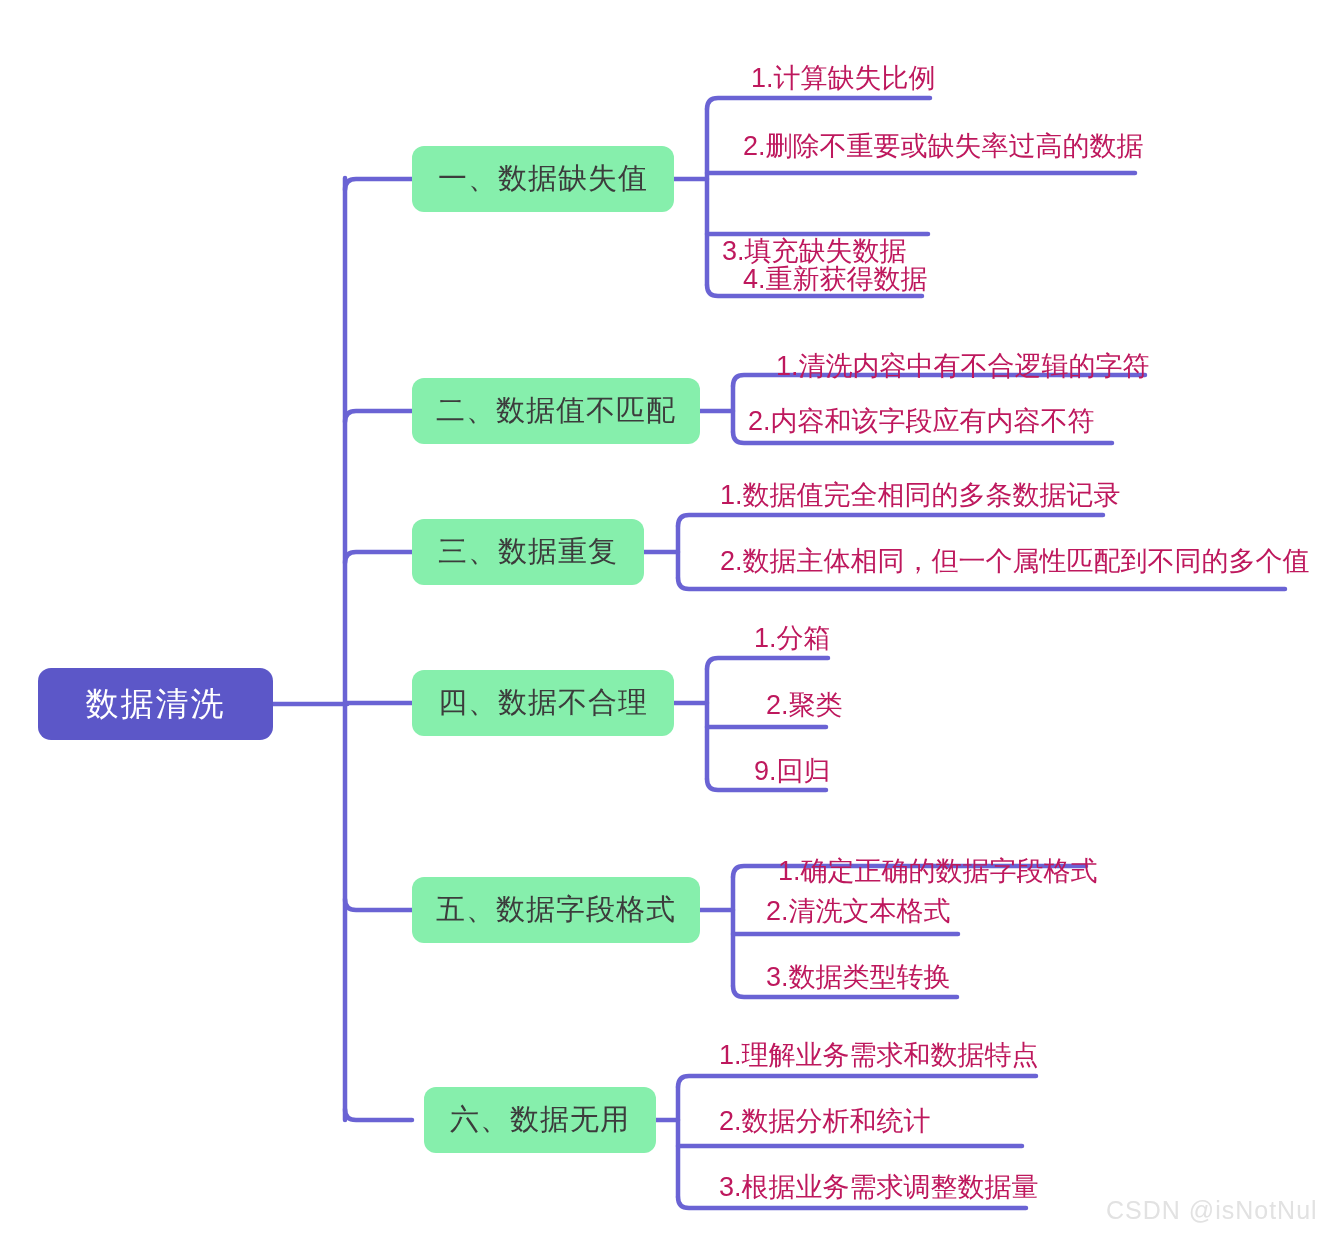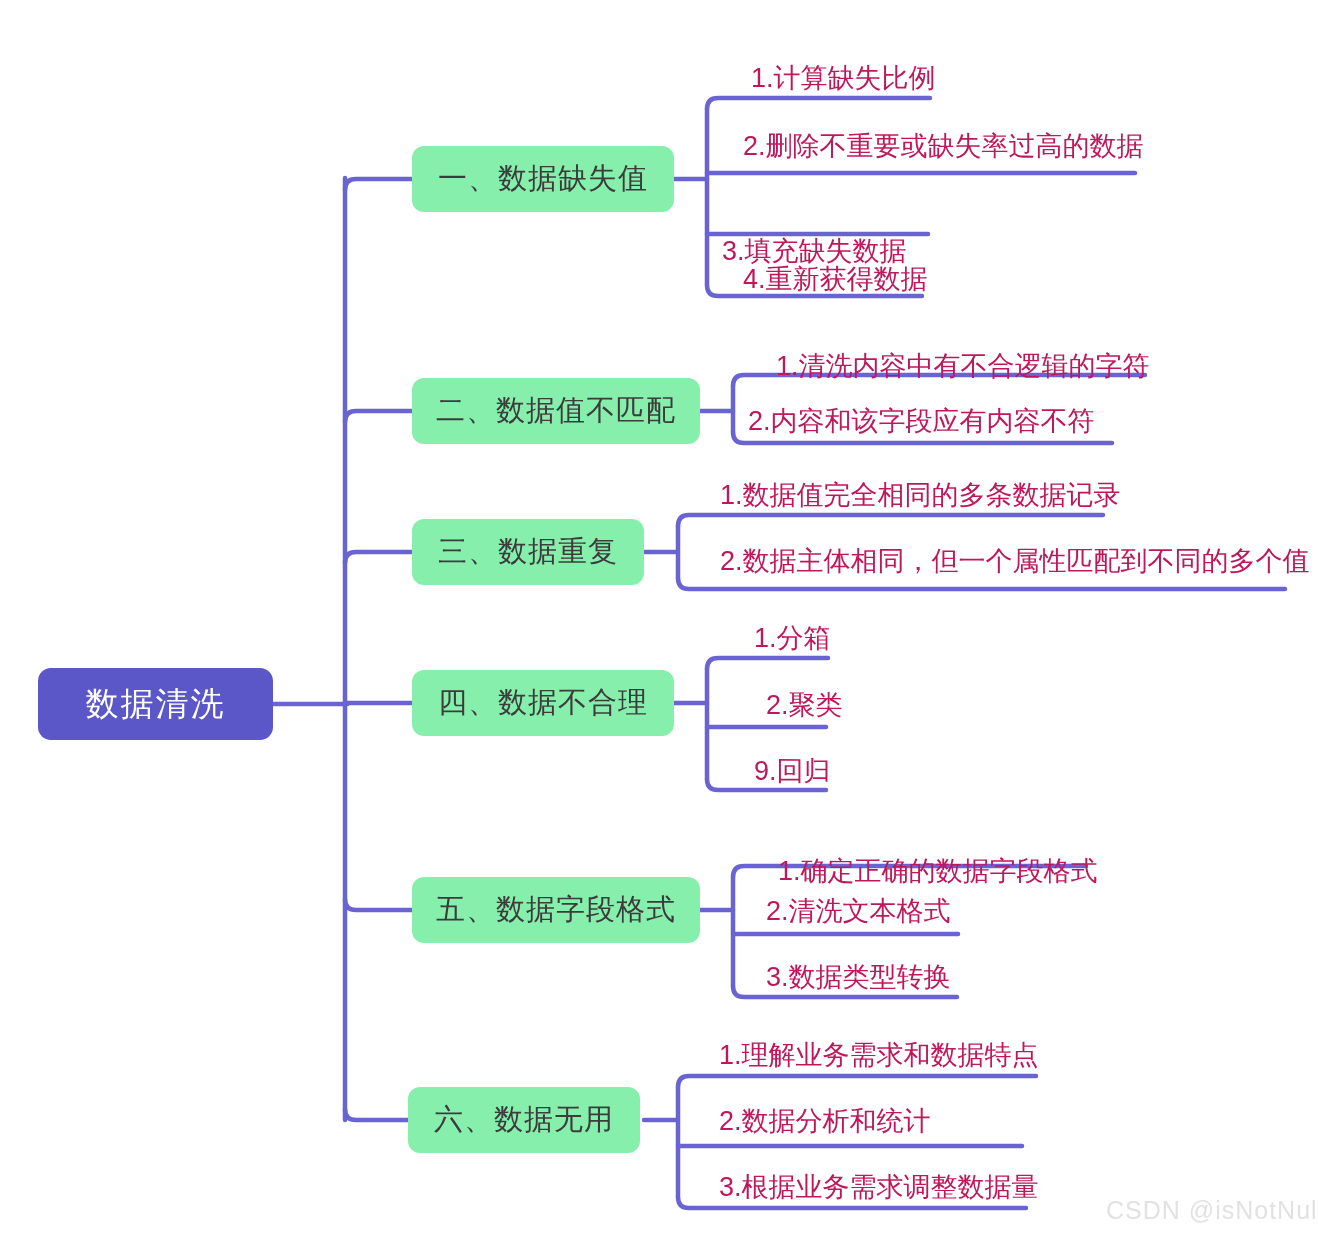--- a/index.html
+++ b/index.html
@@ -164,21 +164,21 @@
       </div>
       <div class="node leaf-node" style="left: 772px; top: 824px; height: 42px; margin-top: 26px;">
         <span>1.确定正确的数据字段格式</span>
       </div>
       <div class="node leaf-node" style="left: 760px; top: 890px; height: 42px;">
         <span>2.清洗文本格式</span>
       </div>
       <div class="node leaf-node" style="left: 760px; top: 956px; height: 42px;">
         <span>3.数据类型转换</span>
       </div>
-      <div class="node branch-node" style="left: 408px; top: 1087px; width: 232px; height: 66px; font-family: Liberation Mono, monospace;">
+      <div class="node branch-node" style="left: 424px; top: 1087px; width: 232px; height: 66px; font-family: Liberation Mono, monospace;">
         <span>六、数据无用</span>
       </div>
       <div class="node leaf-node" style="left: 713px; top: 1034px; height: 42px;">
         <span>1.理解业务需求和数据特点</span>
       </div>
       <div class="node leaf-node" style="left: 713px; top: 1100px; height: 42px;">
         <span>2.数据分析和统计</span>
       </div>
       <div class="node leaf-node" style="left: 713px; top: 1166px; height: 42px;">
         <span>3.根据业务需求调整数据量</span>

